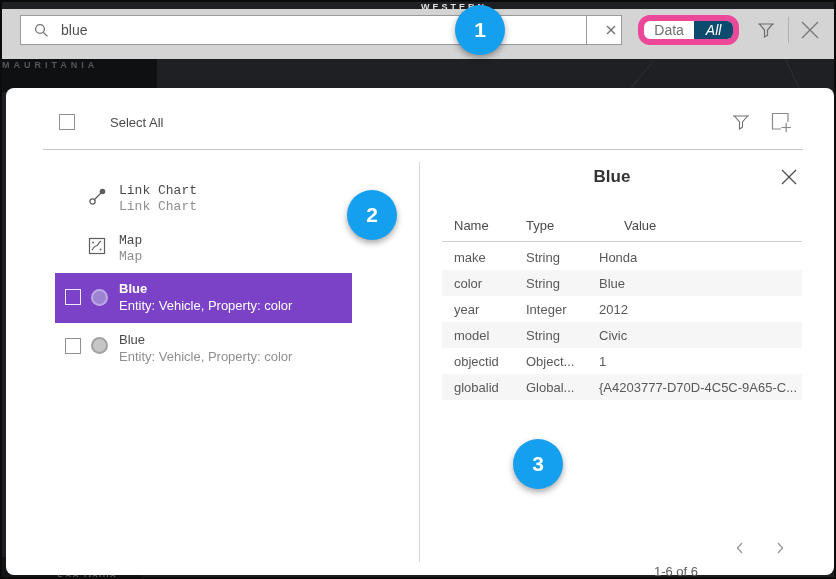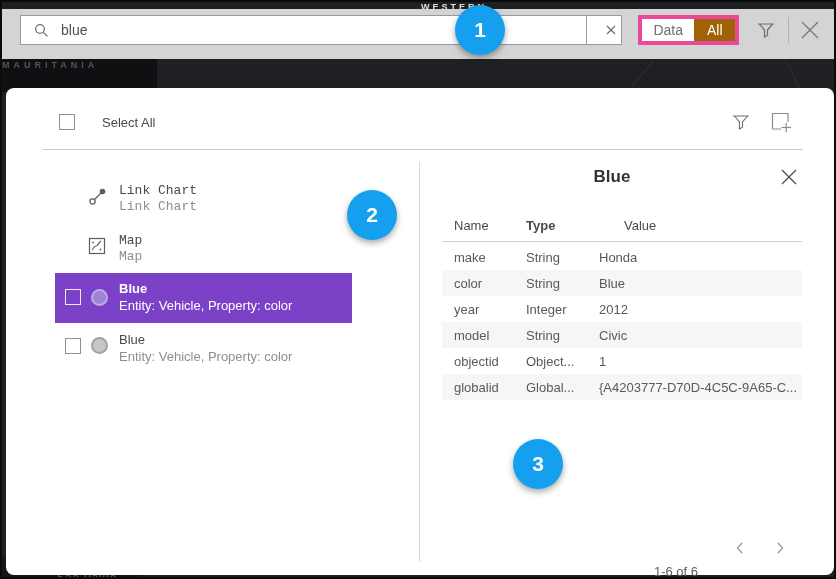--- a/index.html
+++ b/index.html
@@ -22,32 +22,32 @@
   
   .toolbar{ position:absolute; left:0; top:7px; width:100%; height:50px; background:#d4d4d4; }
   .searchbox{ position:absolute; left:18px; top:6px; width:602px; height:30px; background:#fff;
       border:1px solid #9a9a9a; display:flex; align-items:center; }
   .searchbox svg{ margin-left:13px; flex:none; }
   .searchbox input{ flex:1; border:none; outline:none; font-size:14px; color:#4f4f4f;
       padding-left:12px; font-family:"Liberation Sans", sans-serif; background:transparent; }
   .clear-cell{ flex:none; width:35px; height:100%; border-left:1px solid #9a9a9a;
       display:flex; align-items:center; justify-content:center; cursor:pointer; }
   .toggle{ position:absolute; left:636px; top:6px; width:101px; height:30px; background:#fff;
-      border:4px solid #ec4899; border-radius:0; display:flex; overflow:hidden; }
+      border:6px solid #ec4899; border-radius:12px; display:flex; overflow:hidden; }
   .seg{ display:flex; align-items:center; justify-content:center; font-size:14px; cursor:pointer; }
   .seg-data{ width:57px; color:#6e6e6e; }
-  .seg-all{ width:44px; background:#a16207; color:#fff; }
+  .seg-all{ width:44px; background:#0c4a6e; color:#fff;font-style:italic; }
   .tb-filter{ position:absolute; left:753px; top:10px; width:22px; height:22px; cursor:pointer; }
   .tb-divider{ position:absolute; left:786px; top:8px; width:1px; height:26px; background:#b2b2b2; }
   .tb-close{ position:absolute; left:796px; top:9px; width:24px; height:24px; cursor:pointer; }
   
   .panel{ position:absolute; left:4px; top:86px; width:828px; height:487px; background:#fff;
       border-radius:8px; }
   .checkbox{ width:16px; height:16px; border:1px solid #919191; background:transparent; }
-  .selectall{ position:absolute; left:53px; top:26px; display:flex; align-items:center; gap:27px;
+  .selectall{ position:absolute; left:53px; top:26px; display:flex; align-items:center; gap:35px;
       cursor:pointer; }
   .selectall-label{ font-size:13px; color:#4a4a4a; }
   .pn-filter{ position:absolute; left:725px; top:24px; width:20px; height:20px; cursor:pointer; }
   .pn-addsel{ position:absolute; left:763px; top:22px; width:24px; height:24px; cursor:pointer; }
   .h-divider{ position:absolute; left:37px; top:61px; width:760px; height:1px; background:#c9c9c9; }
   .v-divider{ position:absolute; left:413px; top:74px; width:1px; height:400px; background:#d8d8d8; }
   
   .item{ position:absolute; left:49px; width:297px; cursor:pointer;font-family:Liberation Mono, monospace; }
   .item-icon{ position:absolute; left:33px; top:4px; }
   .item-title{ position:absolute; left:64px; top:0; font-size:13px; color:#4a4a4a; }
@@ -64,21 +64,21 @@
   .row-plain{ position:absolute; left:49px; top:244px; width:297px; height:40px; cursor:pointer; }
   .row-plain .checkbox{ position:absolute; left:10px; top:6px; }
   .dot-gray{ left:36px; top:5px; background:#c6c6c6; border:2px solid #a2a2a2; }
   .row-plain .t{ position:absolute; left:64px; top:0px; font-size:13px; color:#4a4a4a; }
   .row-plain .s{ position:absolute; left:64px; top:17px; font-size:13px; color:#8f8f8f; }
   
   .detail-title{ position:absolute; left:414px; top:79px; width:384px; text-align:center;
       font-size:17px; font-weight:600; color:#333; }
   .detail-close{ position:absolute; left:773px; top:79px; width:20px; height:20px; cursor:pointer; }
   .thead{ position:absolute; top:130px; font-size:13px; color:#4a4a4a; }
-  .col-name{ left:448px; } .col-type{ left:520px;font-weight:bold; } .col-value{ left:593px;margin-left:25px; }
+  .col-name{ left:448px; } .col-type{ left:520px; } .col-value{ left:593px;margin-left:25px; }
   .thead-divider{ position:absolute; left:436px; top:153px; width:360px; height:1px; background:#cfcfcf; }
   .trow{ position:absolute; left:436px; width:360px; height:26px; font-size:13px; color:#595959; }
   .trow.shade{ background:#f6f6f6; }
   .trow span{ position:absolute; top:6px; }
   .trow .c1{ left:12px; } .trow .c2{ left:84px; } .trow .c3{ left:157px; white-space:nowrap; }
   .pagination-text{ position:absolute; left:556px; top:476px; width:136px; text-align:right;
       font-size:13px; color:#5c5c5c; }
   .pg-prev{ position:absolute; left:727px; top:453px; width:14px; height:14px; cursor:pointer; }
   .pg-next{ position:absolute; left:767px; top:453px; width:14px; height:14px; cursor:pointer; }
   

